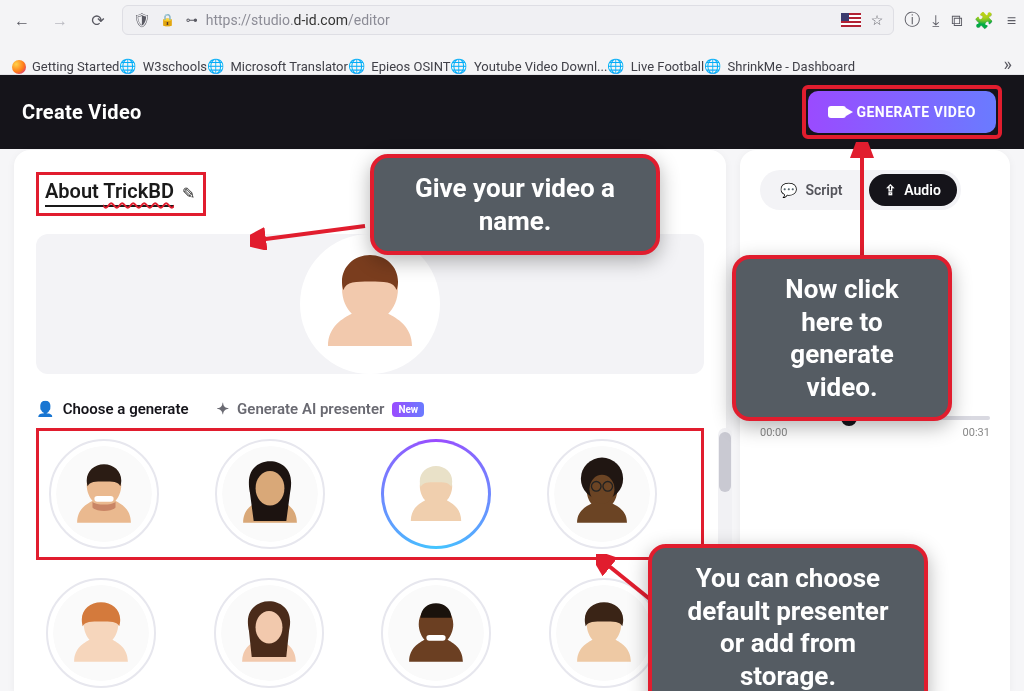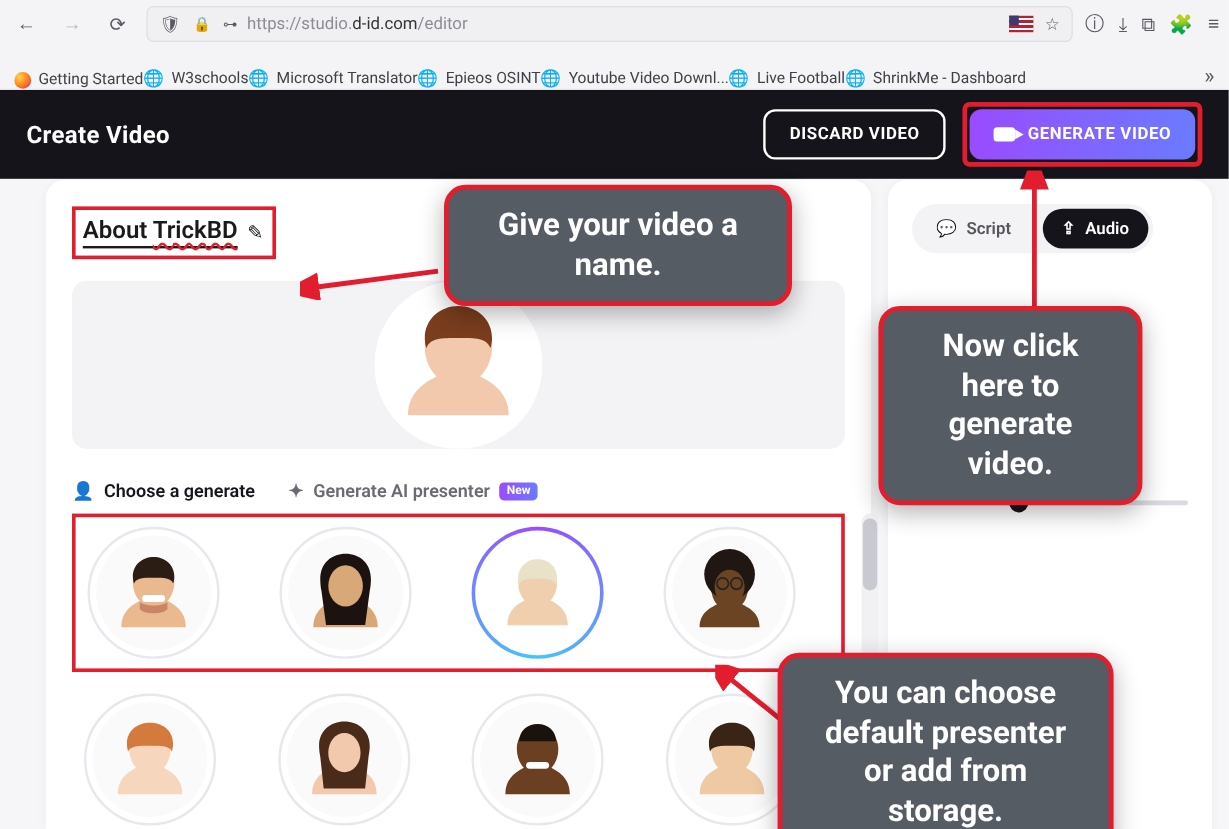--- a/index.html
+++ b/index.html
@@ -30,21 +30,21 @@
   .app-title { font-size:20px; font-weight:700; letter-spacing:.3px; }
   .header-actions { margin-left:auto; display:flex; gap:14px; align-items:center;}
   .btn { height:42px; border-radius:10px; padding:0 20px; display:flex; align-items:center; gap:10px; font-weight:700; font-size:14px; letter-spacing:.5px; cursor:pointer; }
   .btn-outline { border:2px solid #fff; background:transparent; color:#fff;}
   .btn-primary { background:linear-gradient(90deg,#9a4bff,#6a7bff); color:#fff; }
   .btn-primary .cam { width:18px;height:12px;border-radius:3px;background:#fff;position:relative;}
   .btn-primary .cam::after{content:"";position:absolute;right:-7px;top:2px;border-left:7px solid #fff;border-top:4px solid transparent;border-bottom:4px solid transparent;}
   .gen-wrap { border:4px solid #e11d2e; border-radius:6px; padding:2px;}
 
   
-  .workspace { position:absolute; top:138px; left:0; right:0; bottom:0; display:flex; gap:14px; padding:12px 14px 0 14px;margin-left:24px;}
+  .workspace { position:absolute; top:138px; left:0; right:0; bottom:0; display:flex; gap:14px; padding:12px 14px 0 14px;}
   .left-col { flex:1; background:#fff; border-radius:16px 16px 0 0; padding:22px 22px 0 22px; position:relative; box-shadow:0 2px 8px rgba(0,0,0,.05);}
   .right-col { width:270px; background:#fff; border-radius:16px 16px 0 0; padding:20px; position:relative; box-shadow:0 2px 8px rgba(0,0,0,.05);}
 
   
   .title-wrap { border:3px solid #e11d2e; display:inline-flex; align-items:center; gap:8px; padding:4px 8px 6px 6px;}
   .title-text { font-size:20px; color:#1a1a1a; font-weight:600; border-bottom:2px solid #1a1a1a; padding-bottom:2px;}
   .title-text .err { text-decoration: underline wavy #e11d2e 2px; text-underline-offset:4px;}
   .pencil { font-size:16px; color:#1a1a1a;}
 
   
@@ -141,21 +141,20 @@
         <span class="globe">🌐</span>
         <span>ShrinkMe - Dashboard</span>
       </div>
     <span class="bm-more">»</span>
   </div>
 </div>
 
 <div class="app-header">
   <div class="app-title">Create Video</div>
   <div class="header-actions">
-    <div class="btn btn-outline">DISCARD VIDEO</div>
     <div class="gen-wrap">
       <div class="btn btn-primary">
         <span class="cam"></span>
         <span>GENERATE VIDEO</span>
       </div>
     </div>
   </div>
 </div>
 
 <div class="workspace">
@@ -303,20 +302,24 @@
     <div class="upload-text">Upload your audio file</div>
 
     <div class="player">
       <div class="play-btn"></div>
       <span class="trash">🗑</span>
     </div>
 
     <div class="track">
       <div class="knob"></div>
     </div>
+    <div class="time-row">
+      <span>00:00</span>
+      <span>00:31</span>
+    </div>
   </div>
 </div>
 
 <div class="callout" style="left:370px; top:154px; width:290px;">Give your video a name.</div>
 <svg class="arrow-svg" style="left:250px; top:216px;" width="120" height="34">
   <defs>
       <marker id="ah1" markerWidth="10" markerHeight="10" refX="2" refY="3" orient="auto">
         <path d="M0,0 L0,6 L8,3 z" fill="#e11d2e"></path>
       </marker>
     </defs>

